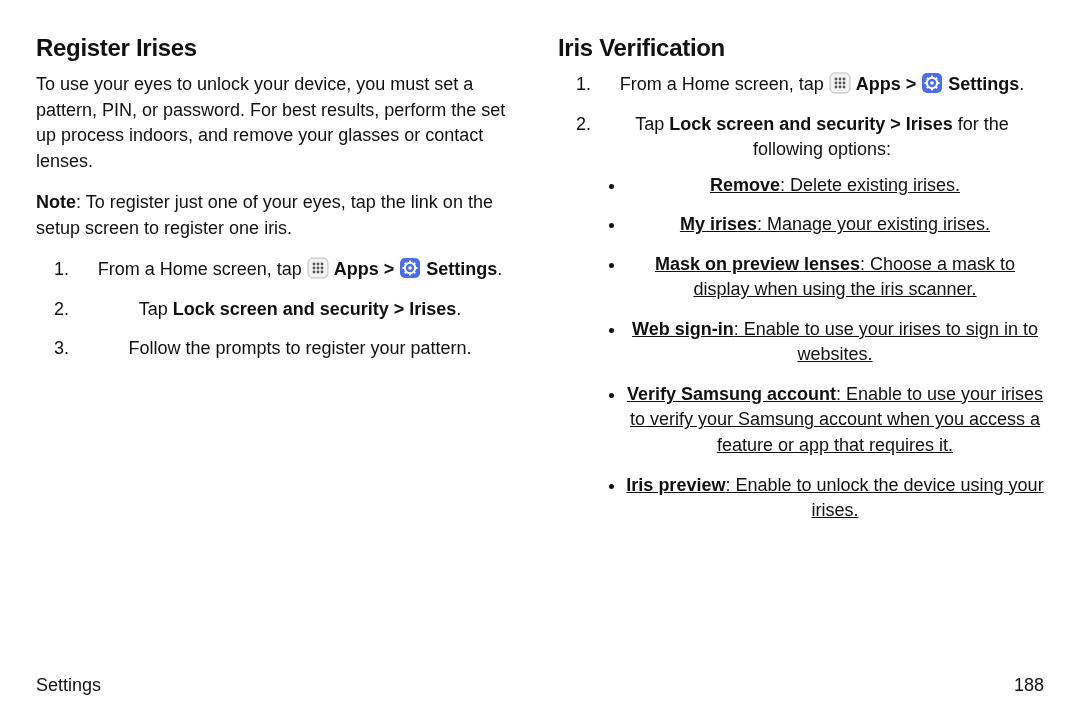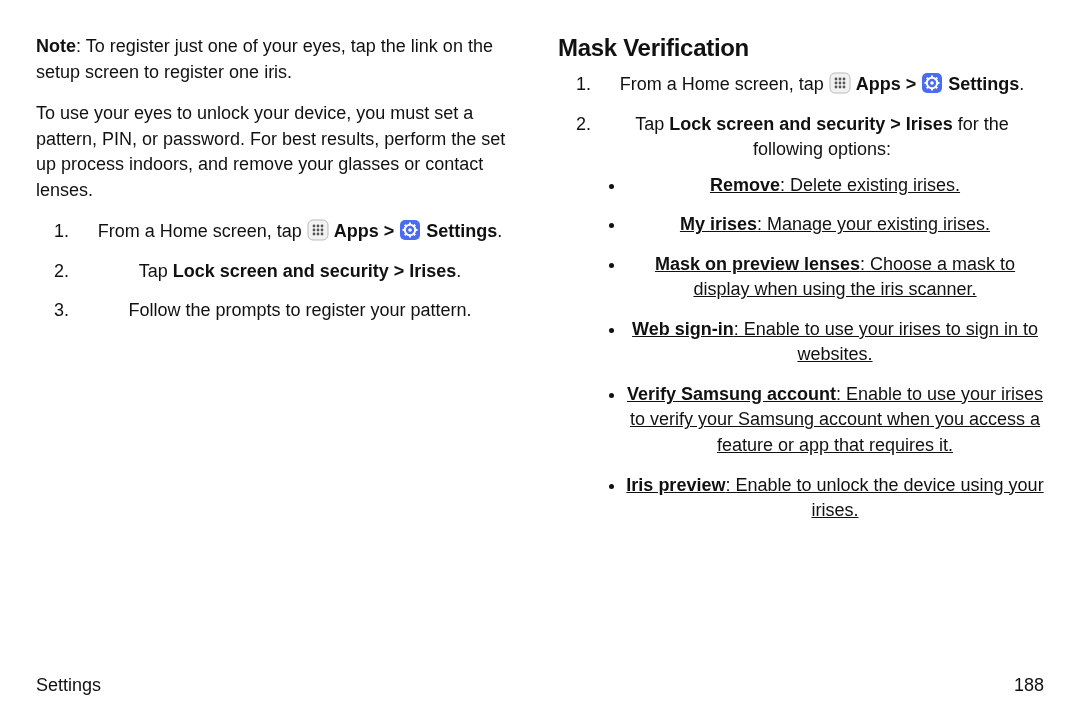--- a/index.html
+++ b/index.html
@@ -65,24 +65,25 @@
     font-size: 18px;
     color: #111;
   }
 </style>
 </head>
 <body>
 
 <div class="columns">
 
   <div class="col">
+    <h2>Register Irises</h2>
+    <p>To use your eyes to unlock your device, you must set a pattern, PIN, or password. For best results, perform the set up process indoors, and remove your glasses or contact lenses.</p>
     <p>
       <b>Note</b><span>: To register just one of your eyes, tap the link on the setup screen to register one iris.</span>
     </p>
-    <p>To use your eyes to unlock your device, you must set a pattern, PIN, or password. For best results, perform the set up process indoors, and remove your glasses or contact lenses.</p>
     <ol>
       <li>
         <span>From a Home screen, tap </span>
         <span class="inline-icon apps-icon">
           <svg width="22" height="22" viewBox="0 0 22 22">
             <rect x="1" y="1" width="20" height="20" rx="5" fill="#f2f2f2" stroke="#bbb"></rect>
             <circle cx="7" cy="7" r="1.4" fill="#555"></circle>
               <circle cx="11" cy="7" r="1.4" fill="#555"></circle>
               <circle cx="15" cy="7" r="1.4" fill="#555"></circle>
             <circle cx="7" cy="11" r="1.4" fill="#555"></circle>
@@ -114,21 +115,21 @@
         <b>Settings</b><span>.</span>
       </li>
       <li>
         <span>Tap </span><b>Lock screen and security &gt; Irises</b><span>.</span>
       </li>
       <li>Follow the prompts to register your pattern.</li>
     </ol>
   </div>
 
   <div class="col">
-    <h2>Mask Verification</h2>
+    <h2>Iris Verification</h2>
     <ol>
       <li>
         <span>From a Home screen, tap </span>
         <span class="inline-icon apps-icon">
           <svg width="22" height="22" viewBox="0 0 22 22">
             <rect x="1" y="1" width="20" height="20" rx="5" fill="#f2f2f2" stroke="#bbb"></rect>
             <circle cx="7" cy="7" r="1.4" fill="#555"></circle>
               <circle cx="11" cy="7" r="1.4" fill="#555"></circle>
               <circle cx="15" cy="7" r="1.4" fill="#555"></circle>
             <circle cx="7" cy="11" r="1.4" fill="#555"></circle>

